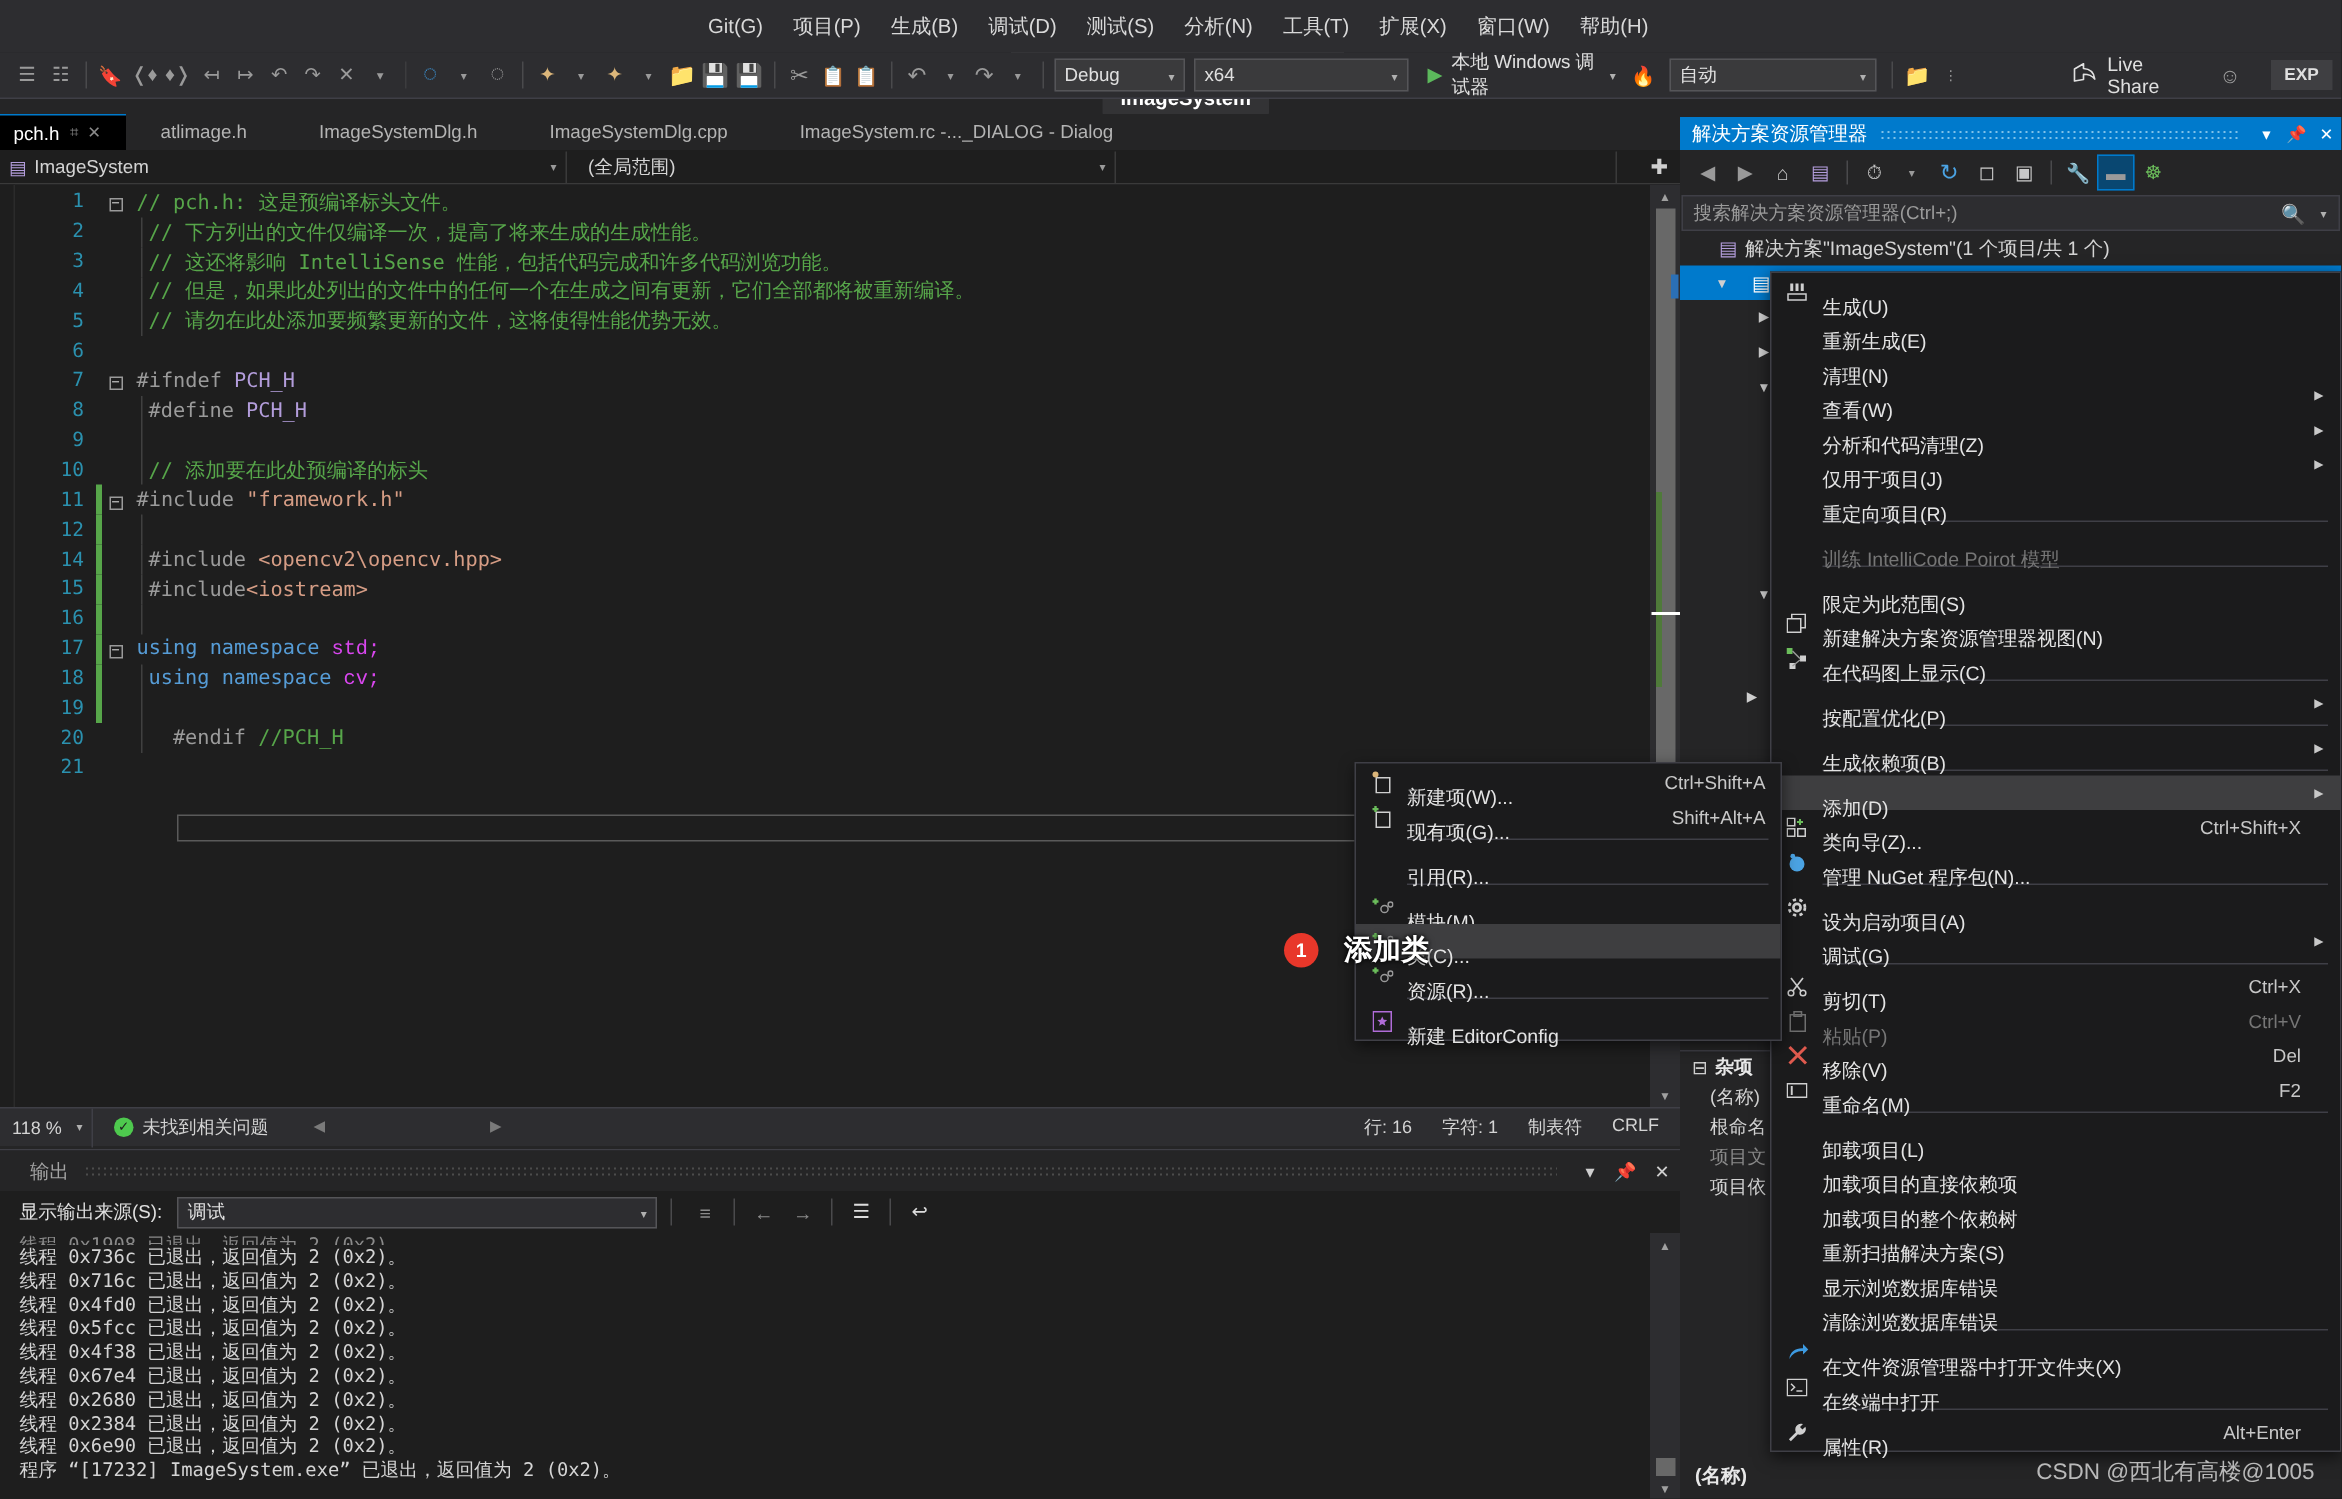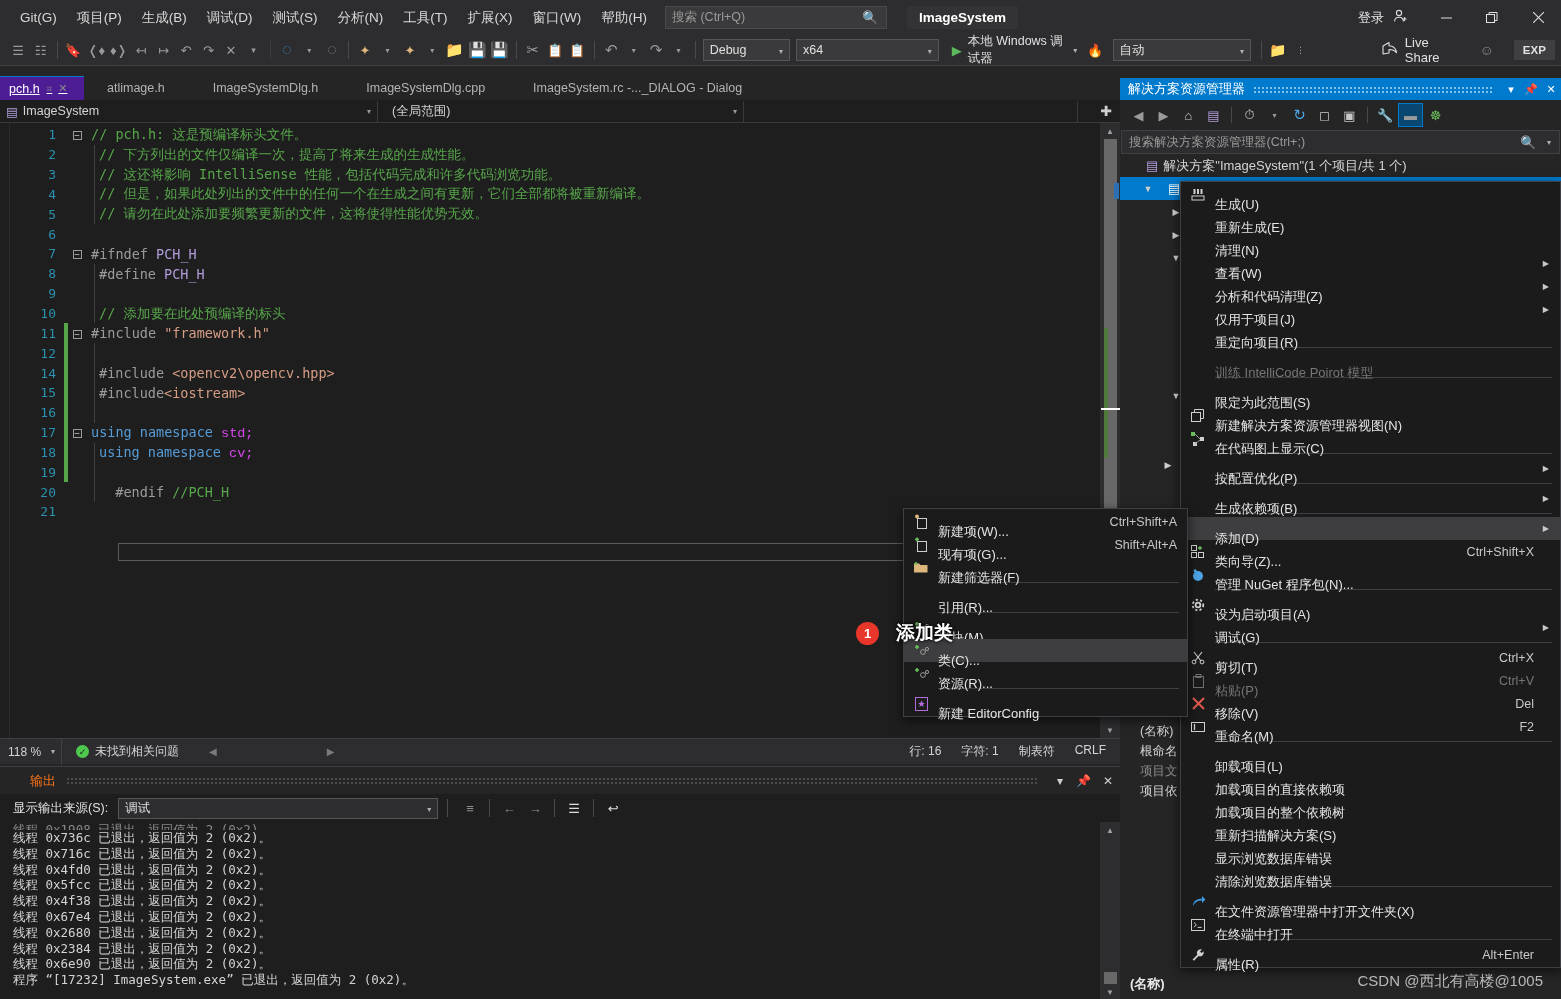--- a/index.html
+++ b/index.html
@@ -8,21 +8,21 @@
     background:#1e1e1e;
     font-family:"Liberation Sans","DejaVu Sans",sans-serif;
     font-size:13px; color:#d4d4d4;
     -webkit-font-smoothing:antialiased;
   }
   #app{position:relative;width:1561px;height:999px;background:#252526;}
 
   
   .titlebar{
     position:absolute;left:0;top:0;width:1561px;height:35px;
-    background:#2d2d30;display:flex;align-items:center;
+    background:#2d2d30;display:flex;align-items:center;flex-direction:column;
   }
   .menubar{display:flex;align-items:center;height:35px;padding-left:10px;}
   .menubar .mi{
     padding:0 10px;height:35px;line-height:35px;color:#d9d9d9;font-size:13.5px;
     white-space:nowrap;cursor:default;
   }
   .qsearch{
     margin-left:8px;width:222px;height:23px;background:#3a3a3c;
     border:1px solid #4a4a4c;display:flex;align-items:center;
     padding:0 6px;position:relative;
@@ -61,21 +61,21 @@
 
   
   .tabstrip{
     position:absolute;left:0;top:76px;width:1120px;height:24px;
     background:#252526;display:flex;align-items:flex-end;
   }
   .tab{
     height:24px;display:flex;align-items:center;padding:0 9px;
     font-size:12.5px;color:#b4b4b4;white-space:nowrap;
   }
-  .tab.active{background:#4c1d95;color:#ffffff;border-top:1px solid #007acc;text-decoration:underline;}
+  .tab.active{background:#000000;color:#ffffff;border-top:1px solid #007acc;}
   .tab .pin{margin-left:7px;color:#8a8a8a;font-size:10px;}
   .tab .x{margin-left:6px;color:#8a8a8a;font-size:11px;}
   .tabtools{position:absolute;right:6px;top:4px;display:flex;gap:9px;color:#b0b0b0;font-size:11px;}
 
   
   .navbar{
     position:absolute;left:0;top:100px;width:1120px;height:23px;
     background:#1e1e1e;display:flex;align-items:center;
     border-bottom:1px solid #3a3a3a;
   }
@@ -131,21 +131,21 @@
   .okdot{width:13px;height:13px;border-radius:50%;background:#4ec94e;margin-right:6px;
          display:flex;align-items:center;justify-content:center;color:#1e1e1e;font-size:9px;font-weight:bold;}
   .stat-right{margin-left:auto;display:flex;gap:20px;padding-right:14px;}
 
   
   .output{
     position:absolute;left:0;top:766px;width:1120px;height:233px;background:#1e1e1e;
     border-top:1px solid #3f3f46;
   }
   .out-head{height:27px;background:#252526;display:flex;align-items:center;position:relative;}
-  .out-title{padding-left:30px;font-size:13px;color:#f97316;}
+  .out-title{padding-left:20px;font-size:13px;color:#a3a3a3;}
   .out-dots{flex:1;margin:0 10px;height:7px;
     background-image:radial-gradient(circle,#4c4c4c 1px,transparent 1px);
     background-size:4px 4px;}
   .out-btn{width:24px;height:27px;display:flex;align-items:center;justify-content:center;color:#cfcfcf;font-size:12px;}
   .out-toolbar{height:28px;display:flex;align-items:center;padding-left:13px;background:#1e1e1e;}
   .out-lbl{font-size:12.5px;color:#e0e0e0;margin-right:10px;}
   .out-combo{width:320px;height:21px;background:#2d2d30;border:1px solid #555558;
              color:#e0e0e0;font-size:12.5px;display:flex;align-items:center;padding:0 6px;position:relative;}
   .out-combo .car{position:absolute;right:6px;font-size:8px;color:#b0b0b0;top:6px;}
   .out-tb-i{width:26px;height:24px;display:flex;align-items:center;justify-content:center;color:#8c8c8c;font-size:13px;}
@@ -829,29 +829,20 @@
       <div class="ci">
         <span class="ic icn-green">
           <svg width="15" height="15" viewBox="0 0 15 15">
             <rect x="3.5" y="4.5" width="9" height="10" fill="none" stroke="#cfcfcf"></rect>
             <path d="M3 0.4v4M1 2.4h4" stroke="#6bbd5b" stroke-width="1.6"></path>
           </svg>
         </span>
         <span class="lb">现有项(G)...</span>
         <span class="sc">Shift+Alt+A</span>
       </div>
-      <div class="ci">
-        <span class="ic icn-yellow">
-          <svg width="16" height="13" viewBox="0 0 16 13">
-            <path d="M1 11.5V2.5h5l1.4 1.6h7.1v7.4z" fill="#dcb67a"></path>
-            <path d="M3 1v3M1.6 2.5h3" stroke="#6bbd5b" stroke-width="1.4"></path>
-          </svg>
-        </span>
-        <span class="lb">新建筛选器(F)</span>
-      </div>
       <div class="csep"></div>
       <div class="ci">
         <span class="ic "></span>
         <span class="lb">引用(R)...</span>
       </div>
       <div class="csep"></div>
       <div class="ci">
         <span class="ic icn-green">
           <svg width="15" height="13" viewBox="0 0 15 13">
             <circle cx="9" cy="8" r="2.4" fill="none" stroke="#9a9a9a"></circle>

